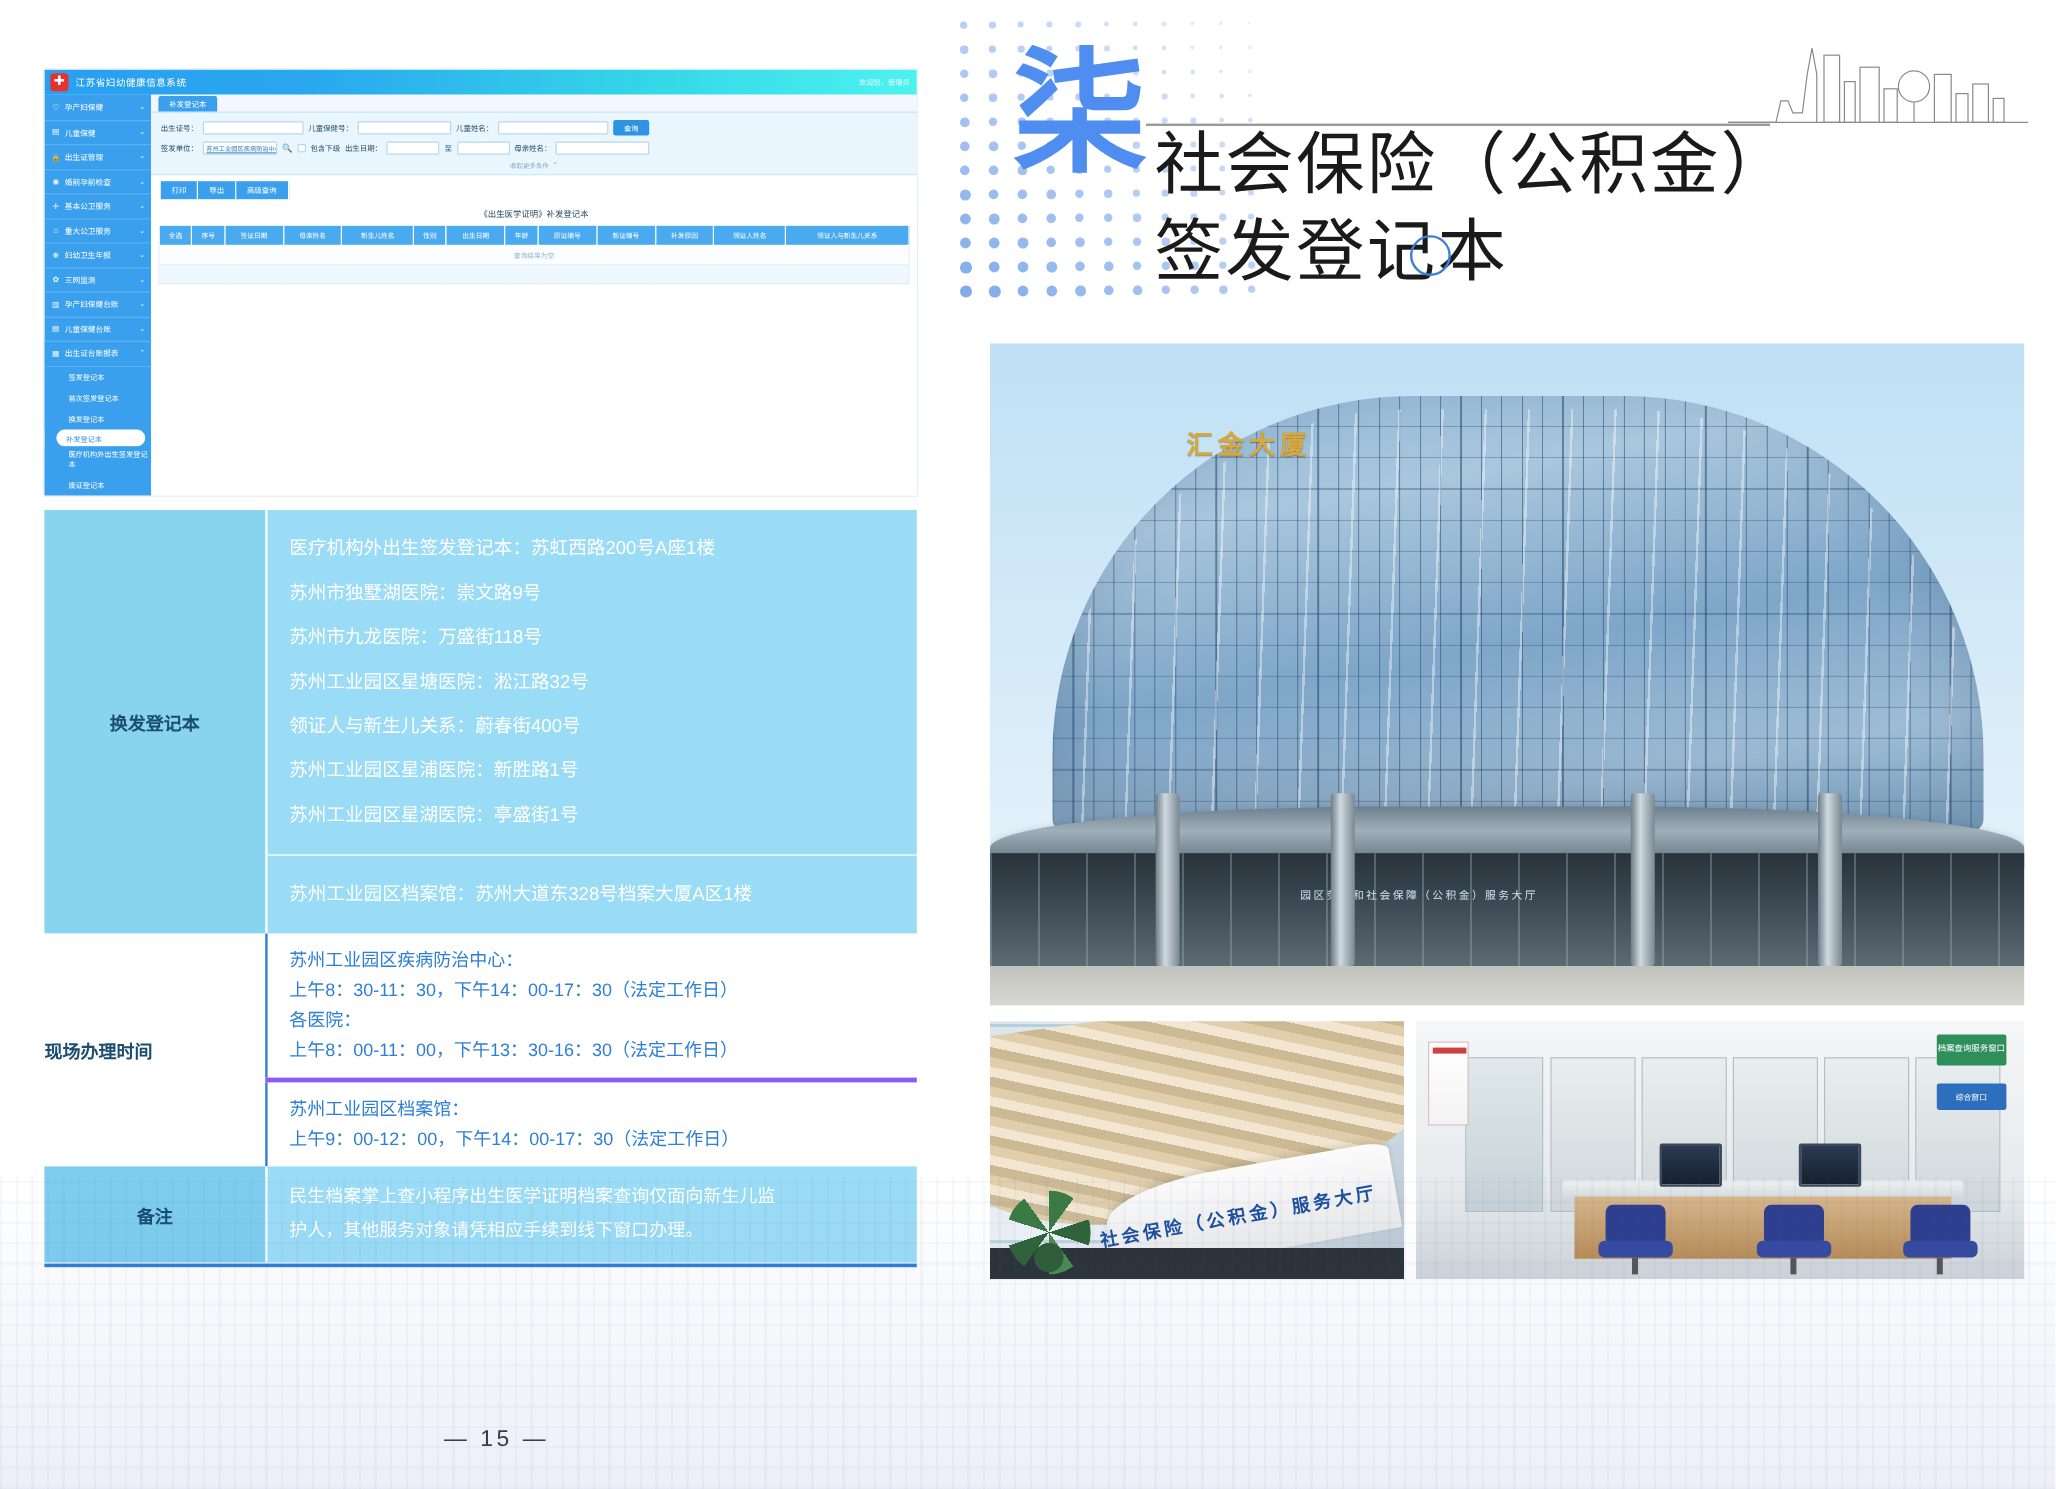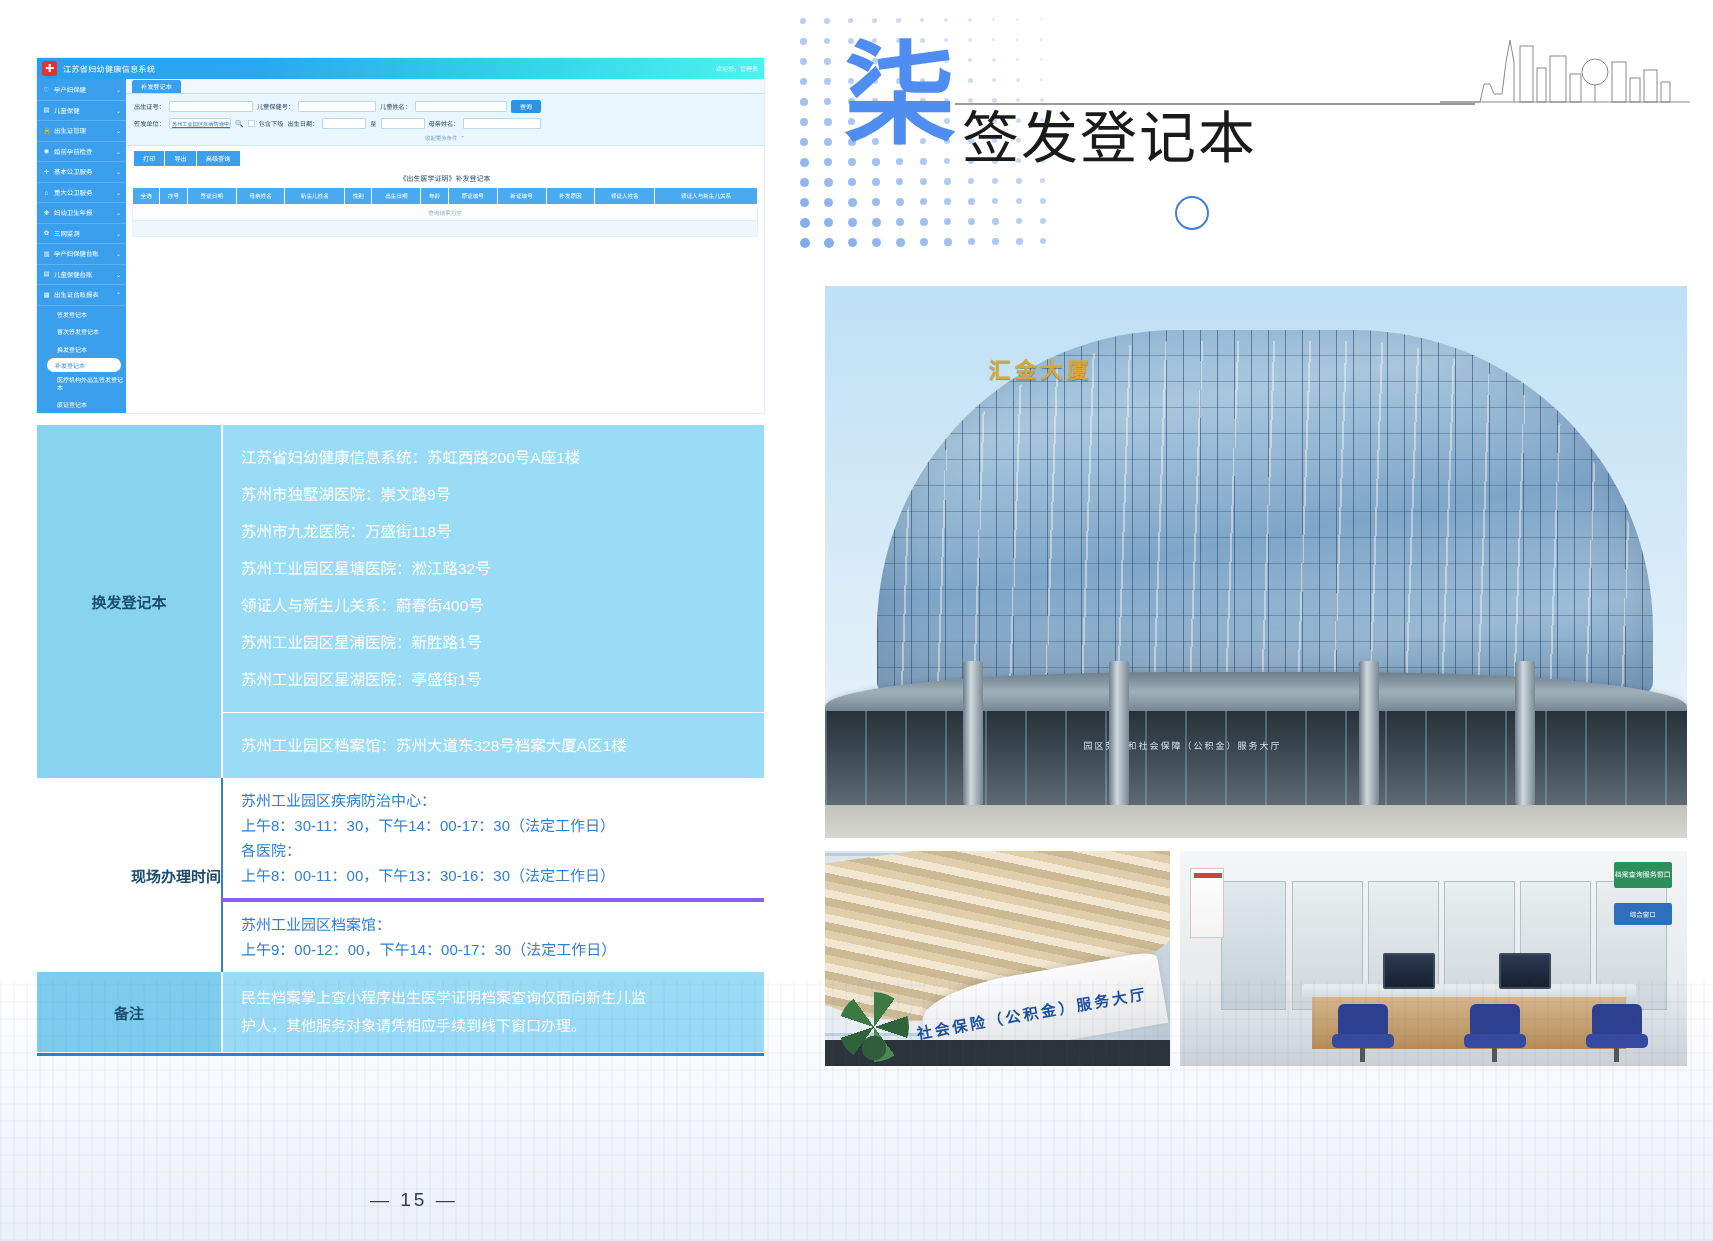--- a/index.html
+++ b/index.html
@@ -136,21 +136,21 @@
   }
   .cell-head.dark { background: #7ecdee; }
   .cell-body { background: #9adcf5; padding: 14px 0 14px 18px; }
   .addr-line { font-size: 15.5px; line-height: 37px; color: #ffffff; white-space: nowrap; }
   .row-sep-white { border-top: 1px solid #ffffff; }
   .cell-time {
     background: #ffffff; padding: 10px 0 10px 18px; color: #2f7fd6;
   }
   .time-line { font-size: 15px; line-height: 25px; color: #2f7fd6; white-space: nowrap; }
   .cell-time.second { border-top: 4px solid #8b5cf6; }
-  .head-time { background: #ffffff; color: #1a4d6e; font-weight: bold; font-size: 15px; text-align:right;}
+  .head-time { background: #ffffff; color: #1a4d6e; font-weight: bold; font-size: 15px; text-align:left;}
   .cell-note { background: #9adcf5; padding: 12px 18px; }
   .note-line { font-size: 15px; line-height: 28px; color: #ffffff; }
   .sep-v { border-left: 2px solid #ffffff; }
   .sep-v-blue { border-left: 2px solid #2f7fd6; }
   .bottom-rule { position:absolute; left:37px; top:1053px; width:727px; height:3px; background:#2f7fd6; }
 
   
   .right-page { position: absolute; left: 800px; top: 0; width: 913px; height: 1241px; }
 
   
@@ -484,21 +484,21 @@
 
         </div>
       </div>
     </div>
 
     <table class="info-table">
       <tbody>
         <tr>
           <td class="cell-head" rowspan="2">换发登记本</td>
           <td class="cell-body sep-v">
-            <div class="addr-line">江苏省妇幼健康信息系统：苏虹西路200号A座1楼</div>
+            <div class="addr-line">医疗机构外出生签发登记本：苏虹西路200号A座1楼</div>
             <div class="addr-line">苏州市独墅湖医院：崇文路9号</div>
             <div class="addr-line">苏州市九龙医院：万盛街118号</div>
             <div class="addr-line">苏州工业园区星塘医院：淞江路32号</div>
             <div class="addr-line">领证人与新生儿关系：蔚春街400号</div>
             <div class="addr-line">苏州工业园区星浦医院：新胜路1号</div>
             <div class="addr-line">苏州工业园区星湖医院：亭盛街1号</div>
           </td>
         </tr>
         <tr>
           <td class="cell-body sep-v row-sep-white">
@@ -687,20 +687,21 @@
         <path d="M155 63 L155 80"></path>
         <rect x="172" y="40" width="14" height="40"></rect>
         <rect x="190" y="56" width="10" height="24"></rect>
         <rect x="204" y="48" width="13" height="32"></rect>
         <rect x="221" y="60" width="9" height="20"></rect>
         <path d="M0 80 L250 80"></path>
       </g>
     </svg>
 
     <div class="main-title">
+      <div>社会保险（公积金）</div>
       <div>签发登记本</div>
     </div>
     <div class="title-circle"></div>
 
     <div class="photo photo-main">
       <div class="sky"></div>
       <div class="tower"></div>
       <div class="fins"></div>
       <div class="sign-gold">汇金大厦</div>
       <div class="canopy"></div>

